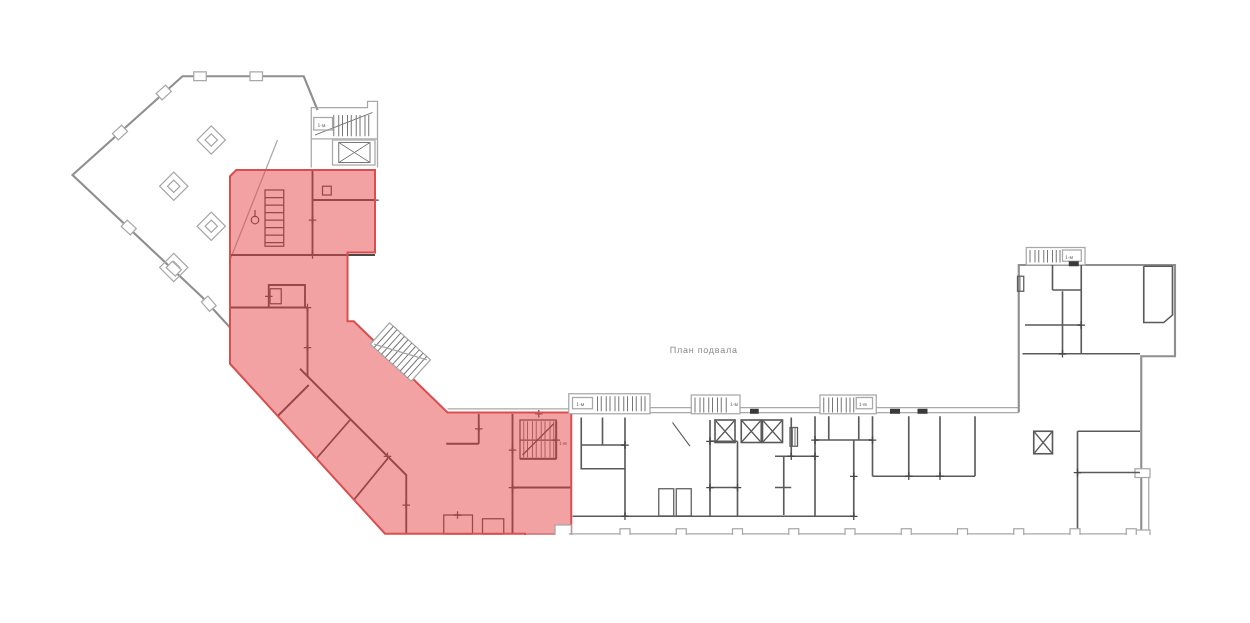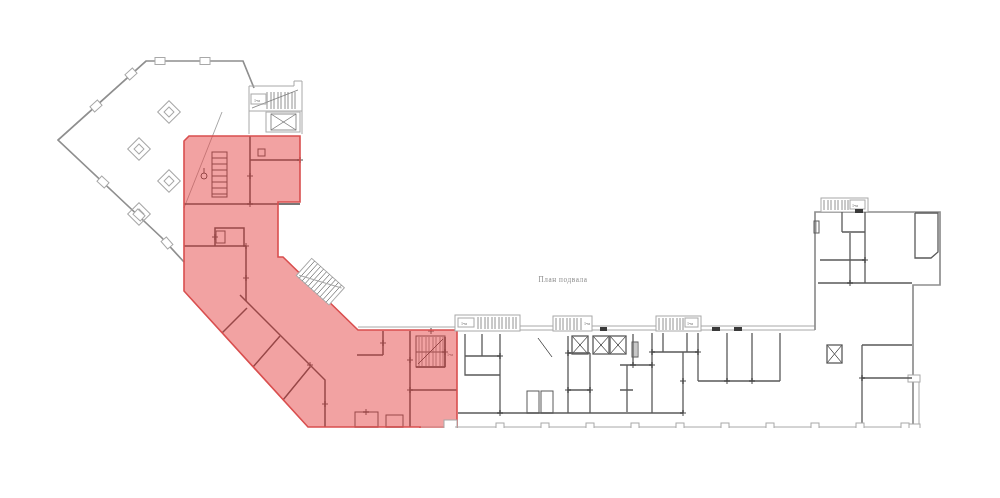--- a/index.html
+++ b/index.html
@@ -1,17 +1,17 @@
 <!DOCTYPE html>
 <html style="--background: #ffffff; --outline: #8f8f8f; --outline_light: #a8a8a8; --wall_dark: #4a4a4a; --wall_mid: #5a5a5a; --detail: #767676; --threshold: #3a3a3a; --text: #8a8a8a; --highlight_fill: rgba(230,70,70,0.5); --highlight_stroke: #d94f4f;"><head>
 <meta charset="utf-8">
 <style>
   html,body{margin:0;padding:0;background:#fff;}
   .stage{position:relative;width:1000px;height:428px;background:var(--background,#fff);overflow:hidden;
-         font-family:Liberation Serif, serif;}
+         font-family:Liberation Sans, sans-serif;}
   svg{position:absolute;inset:0;display:block;}
   .ol  {stroke:var(--outline,#8f8f8f);stroke-width:1.7;fill:none;stroke-linejoin:miter;}
   .ol1 {stroke:var(--outline_light,#a8a8a8);stroke-width:1;fill:none;}
   .olw {stroke:var(--outline_light,#a8a8a8);stroke-width:1;fill:#fff;}
   .wl  {stroke:var(--wall_dark,#4a4a4a);stroke-width:1.5;fill:none;}
   .wl1 {stroke:var(--wall_dark,#4a4a4a);stroke-width:1;fill:none;}
   .wl2 {stroke:var(--wall_mid,#5a5a5a);stroke-width:1.3;fill:none;}
   .wl2t{stroke:var(--wall_mid,#5a5a5a);stroke-width:1;fill:none;}
   .dt  {stroke:var(--detail,#767676);stroke-width:0.8;fill:none;}
   .xw  {stroke:#474747;stroke-width:1;fill:none;}

